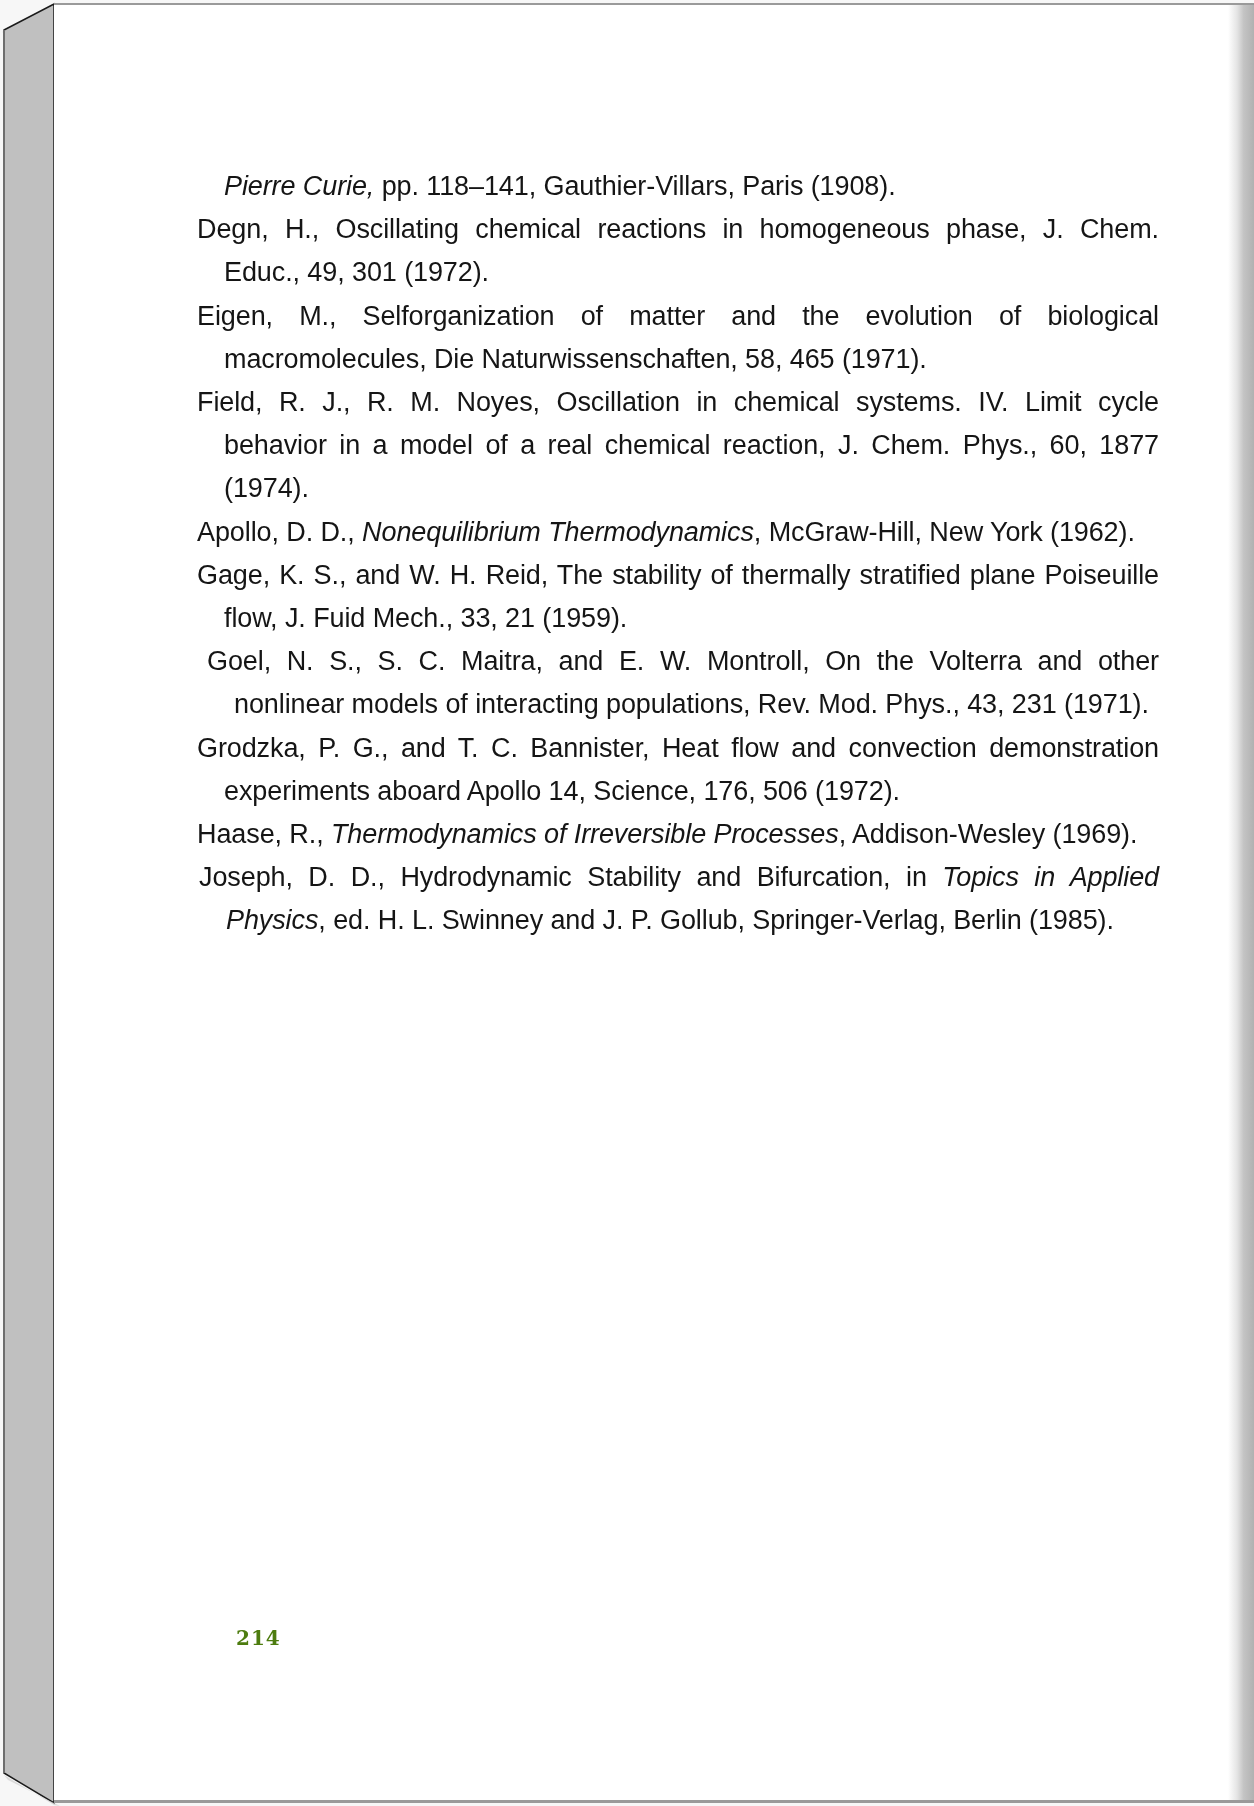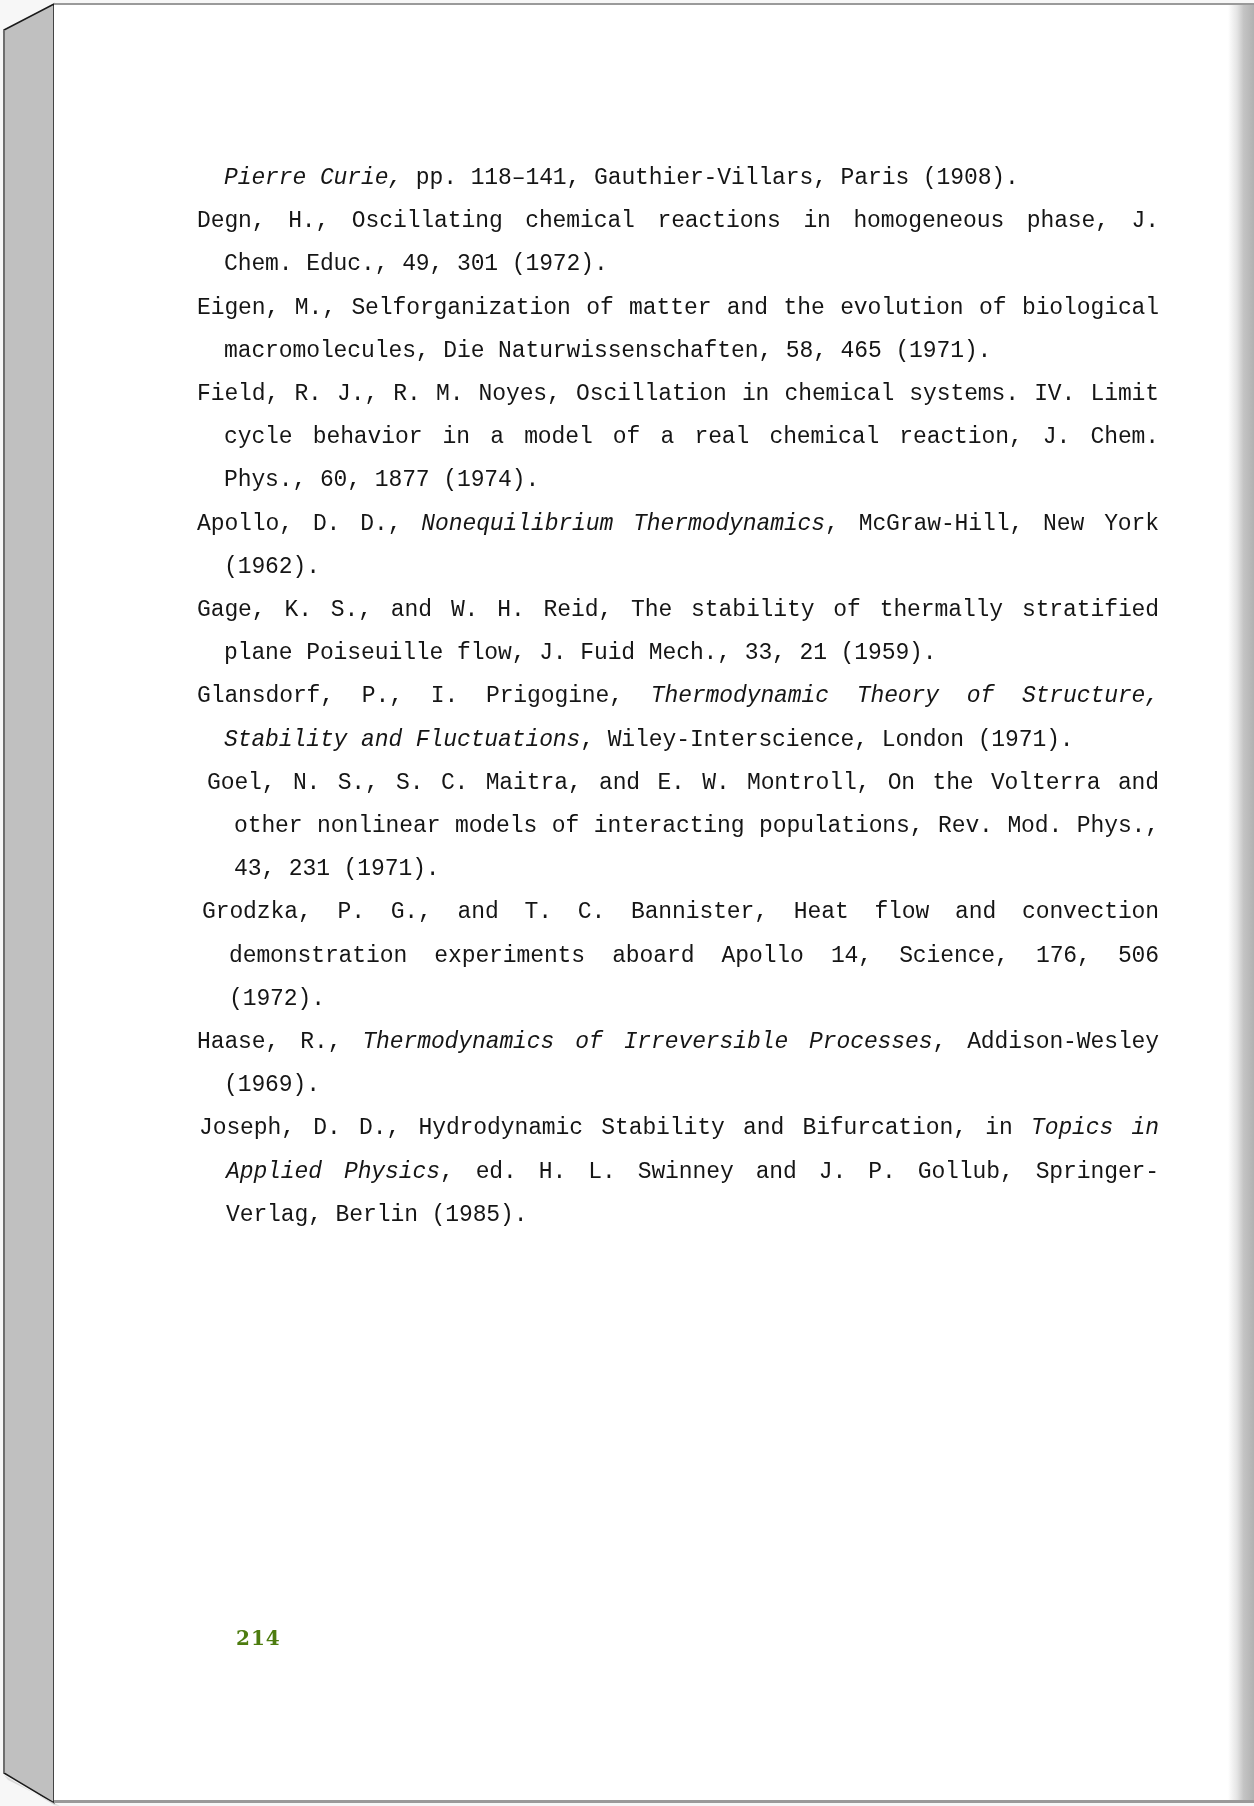--- a/index.html
+++ b/index.html
@@ -39,41 +39,41 @@
       position: absolute;
       right: 0;
       top: 0;
       width: 26px;
       height: 100%;
       background: linear-gradient(to right, #ffffff 0%, #e4e4e4 35%, #c4c4c4 60%, #b1b1b1 100%);
     }
     .text-block {
       position: absolute;
       left: 143px;
-      top: 152px;
+      top: 160px;
       width: 962px;
-      font-family: Liberation Mono, monospace;
-      font-size: 23px;
+      font-family: Liberation Sans, sans-serif;
+      font-size: 27px;
       line-height: 43.2px;
       color: #151515;
     }
     .entry {
       margin: 0;
       padding-left: 27px;
       text-indent: -27px;
       text-align: justify;
       text-align-last: left;
       letter-spacing: -0.1px;
     }
     .entry.cont {
       padding-left: 27px;
       text-indent: 0;
     }
     .entry .it { font-style: italic; }
-    .e-grodzka { margin-left: 5px; }
+    .e-grodzka { }
     .e-haase   { }
     .e-haken   { margin-left: 12px; }
     .e-joseph  { margin-left: 2px; }
     .e-goel    { margin-left: 10px; }
     .page-number {
       position: absolute;
       left: 182px;
       top: 1621px;
       font-family: "DejaVu Serif", serif;
       font-weight: bold;
@@ -109,21 +109,20 @@
 
       <p class="entry"><span>Eigen, M., Selforganization of matter and the evolution of biological macromolecules, Die Naturwissenschaften, 58, 465 (1971).</span></p>
 
       <p class="entry"><span>Field, R. J., R. M. Noyes, Oscillation in chemical systems. IV. Limit cycle behavior in a model of a real chemical reaction, J. Chem. Phys., 60, 1877 (1974).</span></p>
 
       <p class="entry"><span>Apollo, D. D., </span><span class="it">Nonequilibrium Thermodynamics</span><span>, McGraw-Hill, New York (1962).</span></p>
 
 
       <p class="entry"><span>Gage, K. S., and W. H. Reid, The stability of thermally stratified plane Poiseuille flow, J. Fuid Mech., 33, 21 (1959).</span></p>
 
-      <p class="entry"><span>Glansdorf, P., I. Prigogine, </span><span class="it">Thermodynamic Theory of Structure, Stability and Fluctuations</span><span>, Wiley-Interscience, London (1971).</span></p>
 
       <p class="entry e-goel"><span>Goel, N. S., S. C. Maitra, and E. W. Montroll, On the Volterra and other nonlinear models of interacting populations, Rev. Mod. Phys., 43, 231 (1971).</span></p>
 
       <p class="entry e-grodzka"><span>Grodzka, P. G., and T. C. Bannister, Heat flow and convection demonstration experiments aboard Apollo 14, Science, 176, 506 (1972).</span></p>
 
       <p class="entry e-haase"><span>Haase, R., </span><span class="it">Thermodynamics of Irreversible Processes</span><span>, Addison-Wesley (1969).</span></p>
 
 
       <p class="entry e-joseph"><span>Joseph, D. D., Hydrodynamic Stability and Bifurcation, in </span><span class="it">Topics in Applied Physics</span><span>, ed. H. L. Swinney and J. P. Gollub, Springer-Verlag, Berlin (1985).</span></p>
     </div>

